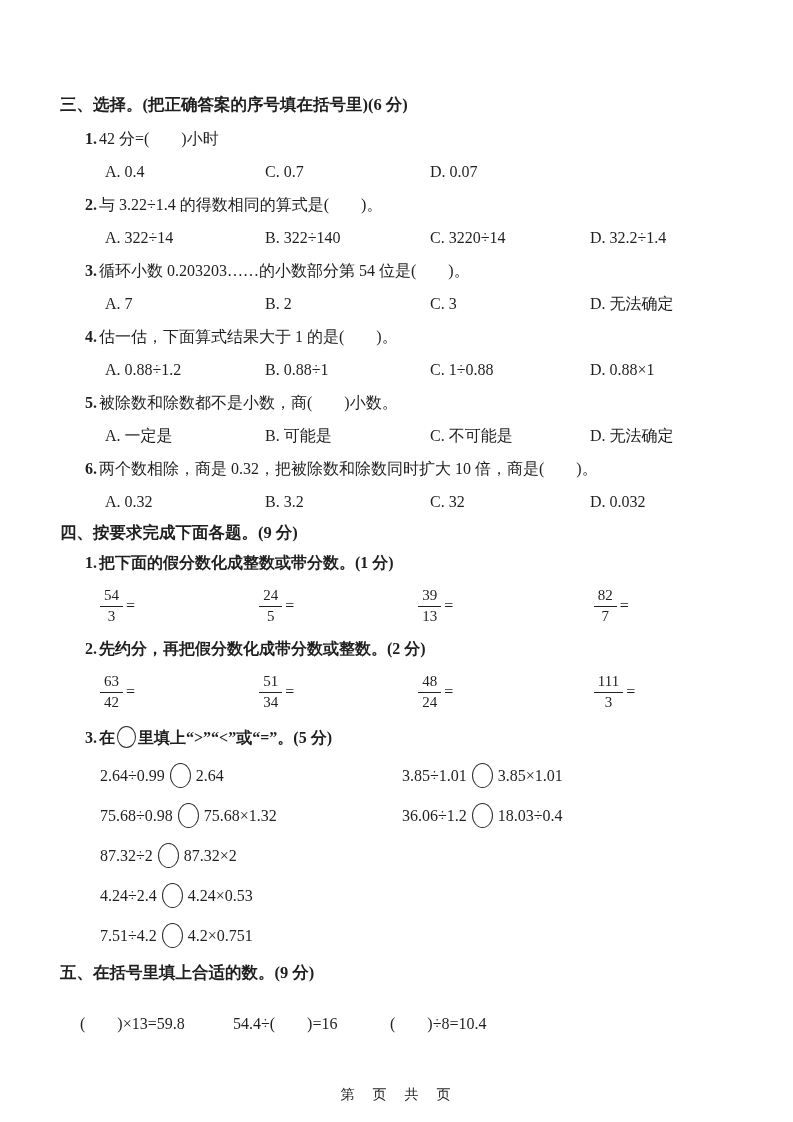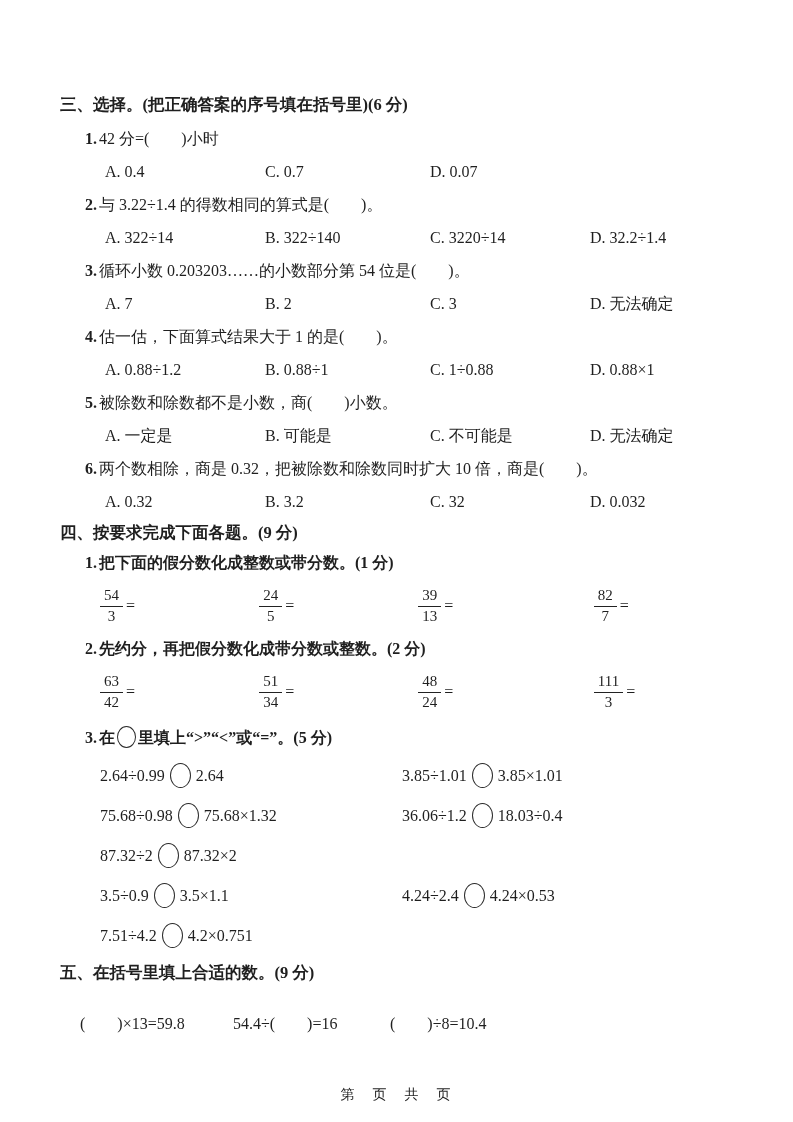--- a/index.html
+++ b/index.html
@@ -199,25 +199,20 @@
     </div>
     <div class="cmp-row">
       <span class="pair">
           <span>87.32÷2</span>
           <span class="circle"></span>
           <span>87.32×2</span>
         </span>
     </div>
     <div class="cmp-row">
       <span class="pair">
-          <span>3.5÷0.9</span>
-          <span class="circle"></span>
-          <span>3.5×1.1</span>
-        </span>
-      <span class="pair">
           <span>4.24÷2.4</span>
           <span class="circle"></span>
           <span>4.24×0.53</span>
         </span>
     </div>
     <div class="cmp-row">
       <span class="pair">
           <span>7.51÷4.2</span>
           <span class="circle"></span>
           <span>4.2×0.751</span>

